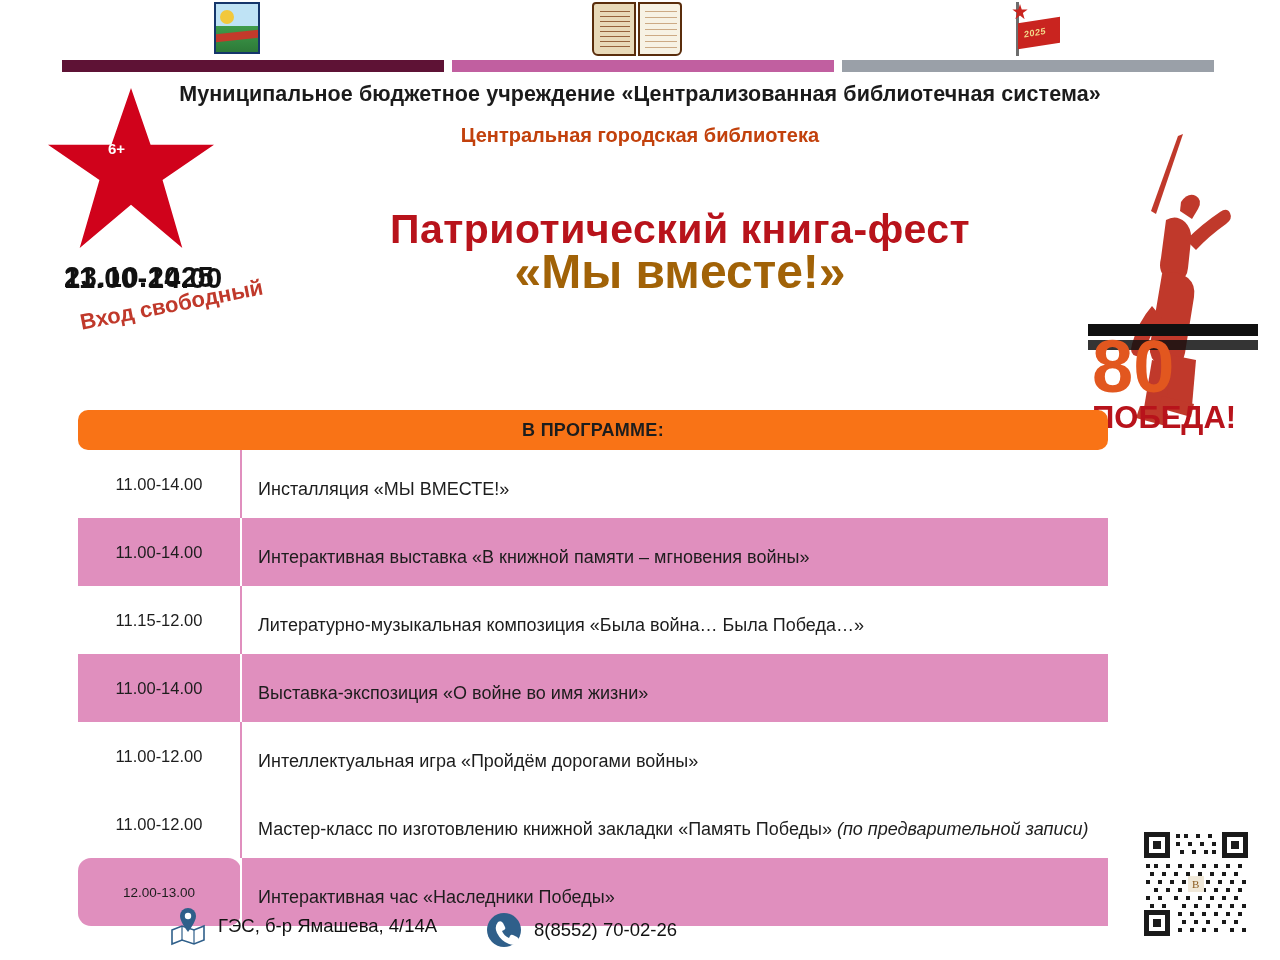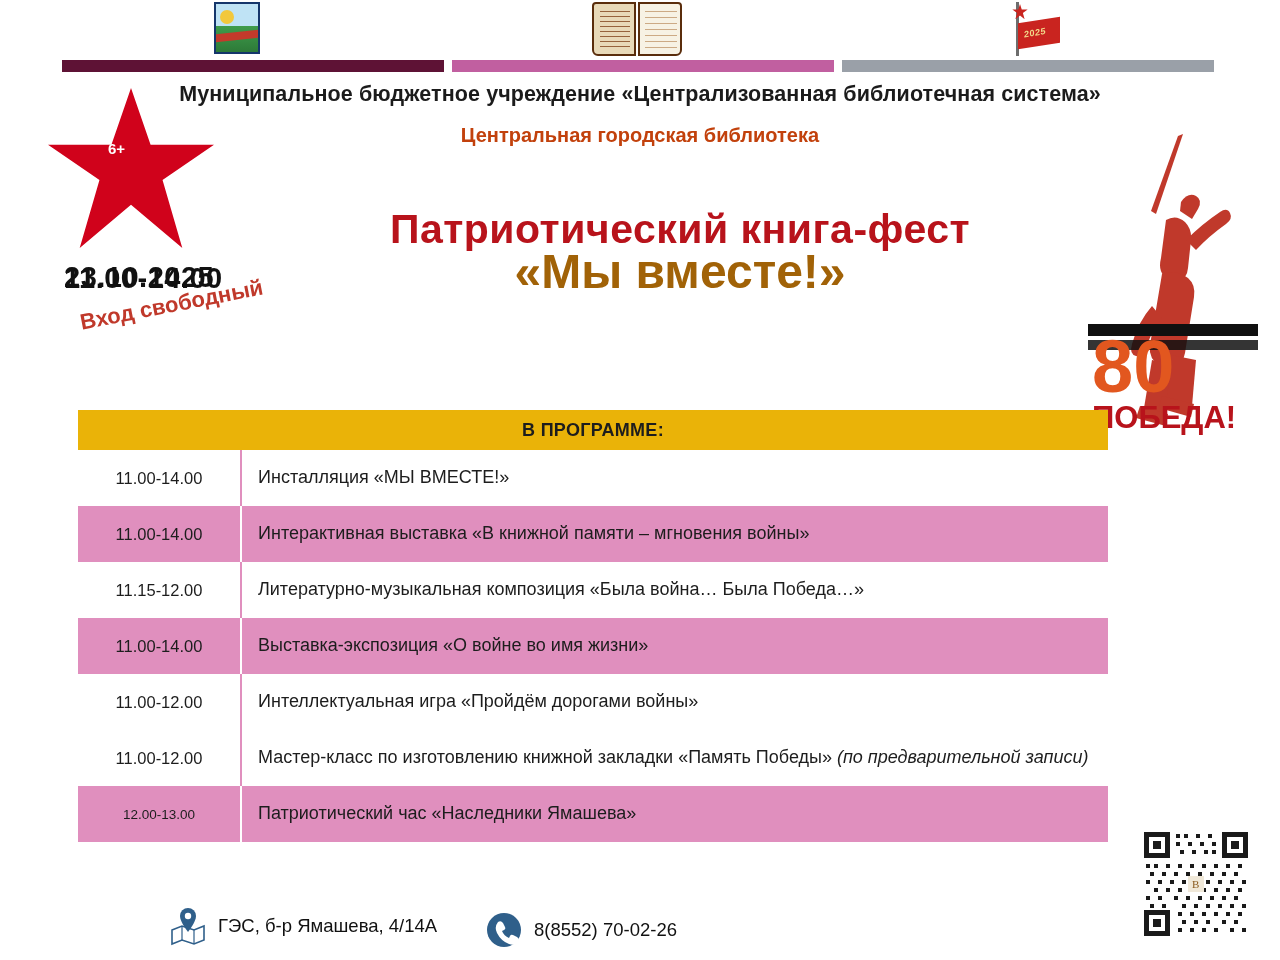--- a/index.html
+++ b/index.html
@@ -271,53 +271,54 @@
     left: 78px;
     top: 410px;
     width: 1030px;
     border-collapse: collapse;
   }
   .program td, .program th {
     padding: 0;
     vertical-align: middle;
   }
   .program .hdr {
-    background: #eab308;
+    background: #f97316;
     text-align: center;
     font-size: 18px;
     font-weight: bold;
     color: #1d1d1d;
     height: 40px;
     letter-spacing: .3px;
+    border-radius: 10px;
   }
   .program tr.alt td {
     background: #e08fbe;
   }
   .program tr.plain td {
     background: #ffffff;
   }
   .program td.time {
     width: 162px;
     text-align: center;
     font-size: 16.5px;
     color: #1d1d1d;
     border-right: 2px solid #ffffff;
     white-space: nowrap;
   }
   .program tr.plain td.time {
     border-right: 2px solid #e08fbe;
   }
   .program td.ev {
-    padding: 7px 14px 7px 16px;
+    padding: 19px 14px 7px 16px;
     font-size: 18px;
     color: #1d1d1d;
     line-height: 1.28;
   }
   .program tr td { height: 42px; }
-  .program td.small-time { font-size: 13.5px; }
+  .program td.small-time { font-size: 13.5px; border-radius: 13px; }
   .program .it { font-style: italic; margin-top: 17px; }
 
   
   .footer {
     position: absolute;
     left: 0;
     top: 896px;
     width: 1280px;
     height: 64px;
   }
@@ -441,21 +442,21 @@
     <tr class="plain">
       <td class="time">11.00-12.00</td>
       <td class="ev">Интеллектуальная игра «Пройдём дорогами войны»</td>
     </tr>
     <tr class="plain">
       <td class="time">11.00-12.00</td>
       <td class="ev"><span>Мастер-класс по изготовлению книжной закладки «Память Победы» </span><span class="it">(по предварительной записи)</span></td>
     </tr>
     <tr class="alt">
       <td class="time small-time">12.00-13.00</td>
-      <td class="ev">Патриотический час «Наследники Ямашева»</td>
+      <td class="ev">Интерактивная час «Наследники Победы»</td>
     </tr>
   </tbody>
 </table>
 
 <div class="footer">
 
   <div class="f-item f-addr">
     <span class="f-ico">
       <svg width="40" height="40" viewBox="0 0 40 40" xmlns="http://www.w3.org/2000/svg" aria-hidden="true">
         <path d="M4 24 L14 20 L26 24 L36 20 L36 34 L26 38 L14 34 L4 38 Z" fill="#ffffff" stroke="#2f5f8a" stroke-width="1.6"></path>

